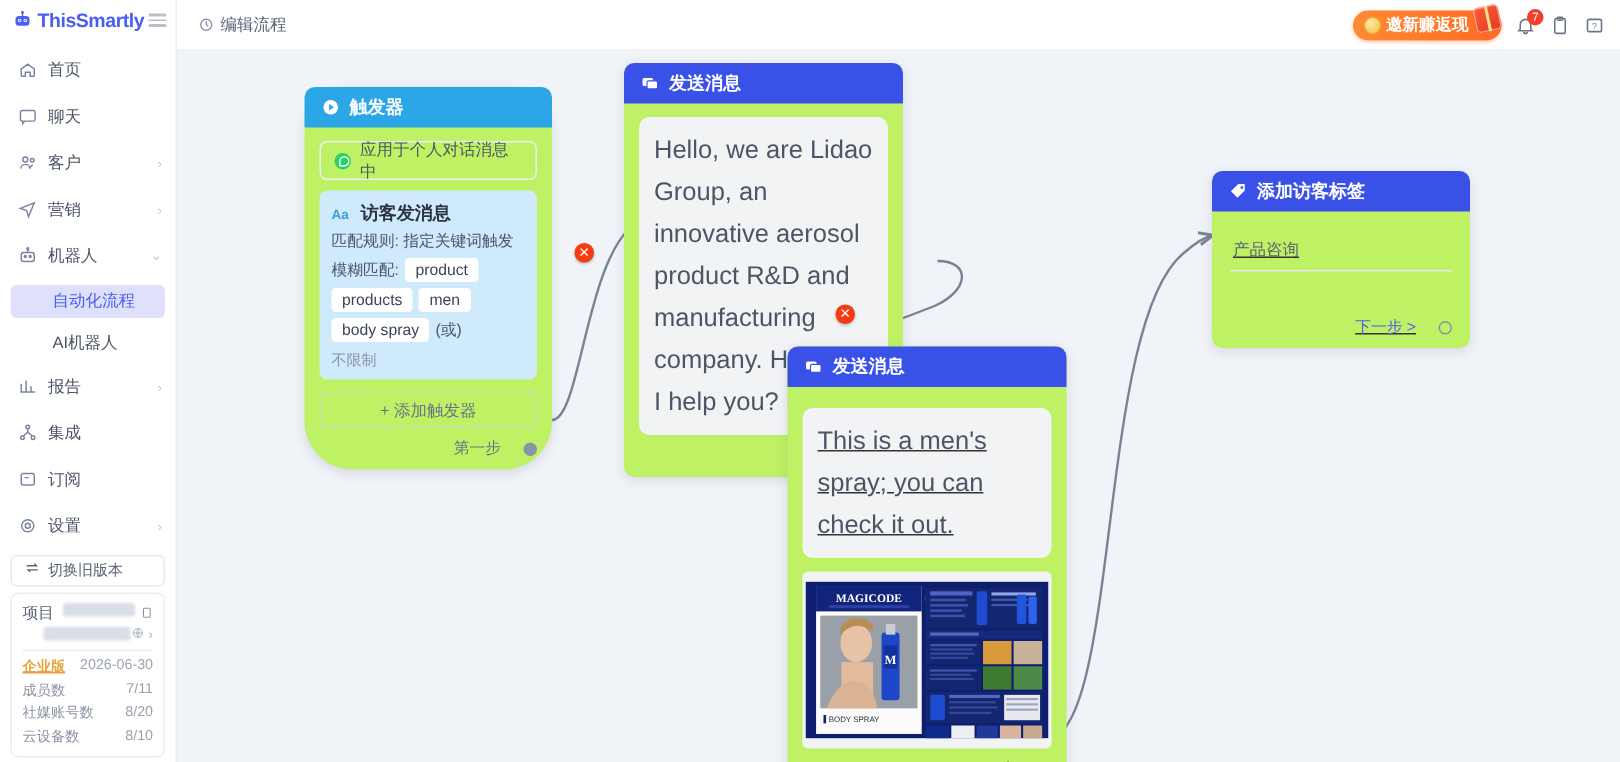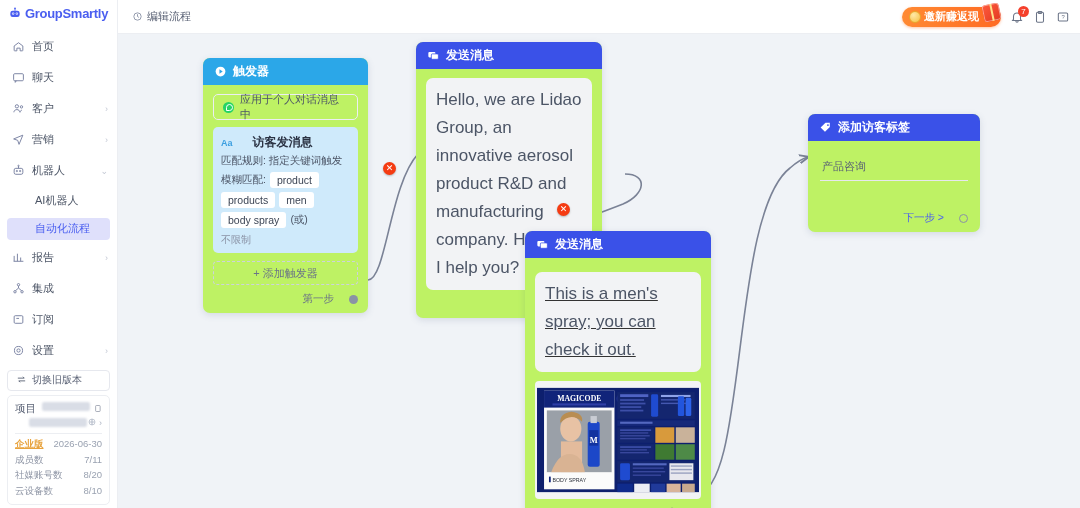--- a/index.html
+++ b/index.html
@@ -137,21 +137,21 @@
   }
   .node-head .hico svg { width:13px; height:13px; display:block; }
   .node-body { padding:9px 10px 7px 10px; position:relative; }
 
   .trig-chip {
     border:1px solid #eceef2; border-radius:5px; height:26px;
     display:flex; align-items:center; gap:6px; padding:0 9px;
     font-size:11px; color:#4c5566; margin-bottom:7px;
   }
   .trig-box { background:#cfeafb; border-radius:5px; padding:7px 8px 6px 8px; }
-  .trig-title { font-size:12px; color:#2b3344; font-weight:bold; display:flex; align-items:baseline; gap:20px; }
+  .trig-title { font-size:12px; color:#2b3344; font-weight:bold; display:flex; align-items:baseline; gap:8px; }
   .trig-aa { color:#3b9fe0; font-size:9px; font-weight:bold; }
   .trig-rule { font-size:10.5px; color:#4c5566; margin-top:3px; }
   .trig-match { font-size:10.5px; color:#4c5566; margin-top:4px; display:flex; flex-wrap:wrap; align-items:center; gap:4px; }
   .kw { background:#fff; border-radius:3px; padding:2px 7px; font-size:10.5px; color:#3c4555; }
   .or { font-size:10.5px; color:#4c5566; }
   .trig-unlim { font-size:10px; color:#8b93a6; margin-top:5px; }
   .add-trigger {
     margin-top:8px; height:24px; border:1px dashed #ccd2de; border-radius:4px;
     display:flex; align-items:center; justify-content:center;
     font-size:11px; color:#6b7487; cursor:pointer;
@@ -194,21 +194,21 @@
         <svg viewBox="0 0 24 24" fill="#4a5ef0">
             <rect x="4" y="8" width="16" height="11" rx="4"></rect>
             <circle cx="12" cy="4" r="1.6"></circle>
             <rect x="11.2" y="4.6" width="1.6" height="3.4"></rect>
             <circle cx="8.8" cy="13" r="2" fill="#fff"></circle>
             <circle cx="15.2" cy="13" r="2" fill="#fff"></circle>
             <circle cx="8.8" cy="13" r="1" fill="#4a5ef0"></circle>
             <circle cx="15.2" cy="13" r="1" fill="#4a5ef0"></circle>
           </svg>
       </span>
-      <span class="logo-text"><span>Group</span><span class="lt2">Smartly</span></span>
+      <span class="logo-text"><span>This</span><span class="lt2">Smartly</span></span>
       <span class="burger">
           <i></i>
           <i></i>
           <i></i>
         </span>
     </div>
 
     <div class="nav">
 
       <div class="nav-item">
@@ -262,25 +262,25 @@
               <path d="M12 4v4"></path>
               <circle cx="12" cy="3.4" r="1.2"></circle>
               <circle cx="9" cy="13" r="1.2"></circle>
               <circle cx="15" cy="13" r="1.2"></circle>
             </svg>
         </span>
         <span>机器人</span>
         <span class="chev">⌄</span>
       </div>
 
+      <div class="nav-sub active">
+        <span>自动化流程</span>
+      </div>
       <div class="nav-sub">
         <span>AI机器人</span>
-      </div>
-      <div class="nav-sub active">
-        <span>自动化流程</span>
       </div>
 
       <div class="nav-item">
         <span class="ico">
           <svg viewBox="0 0 24 24" fill="none" stroke="currentColor" stroke-width="1.8">
               <path d="M4 19V9"></path>
               <path d="M10 19V5"></path>
               <path d="M16 19v-7"></path>
               <path d="M3 19h18"></path>
             </svg>
@@ -430,21 +430,21 @@
         </marker>
       </defs>
 
       <path d="M250,246 C268,246 272,150 300,120 C310,108 312,40 312,28" fill="none" stroke="#7a8296" stroke-width="1.6"></path>
 
       <path d="M507,140 C530,140 528,160 505,170 C470,184 425,198 408,210" fill="none" stroke="#7a8296" stroke-width="1.6"></path>
 
       <path d="M578,460 C630,460 612,180 672,134 C680,127 686,124 690,123" fill="none" stroke="#7a8296" stroke-width="1.6" marker-end="url(#arw)"></path>
     </svg>
 
-    <div class="node" style="left:85px; top:24px; width:165px;">
+    <div class="node" style="left:85px; top:24px; width:165px;border-radius:32px;">
       <div class="node-head" style="background:#2ba7e8;">
         <span class="hico">
           <svg viewBox="0 0 24 24" fill="#fff">
               <circle cx="12" cy="12" r="9"></circle>
               <path d="M10 8l6 4-6 4z" fill="#2ba7e8"></path>
             </svg>
         </span>
         <span>触发器</span>
       </div>
       <div class="node-body">
@@ -594,21 +594,21 @@
     <div class="node" style="left:690px; top:80px; width:172px;">
       <div class="node-head" style="background:#3a51e8;">
         <span class="hico">
           <svg viewBox="0 0 24 24" fill="#fff">
               <path d="M3 12l9-9h8v8l-9 9z"></path>
               <circle cx="16.5" cy="7.5" r="1.7" fill="#3a51e8"></circle>
             </svg>
         </span>
         <span>添加访客标签</span>
       </div>
-      <div class="node-body" style="padding:14px 12px 7px 12px;">
+      <div class="node-body" style="padding:14px 12px 7px 12px;text-decoration:underline;">
         <div class="tag-input">产品咨询</div>
         <div class="step-row" style="margin-top:30px;">
           <span class="step-label link">下一步 &gt;</span>
           <span class="step-dot hollow"></span>
         </div>
       </div>
     </div>
 
     <div class="del-btn" style="left:265px; top:128px;">✕</div>
     <div class="del-btn" style="left:439px; top:169px;">✕</div>

